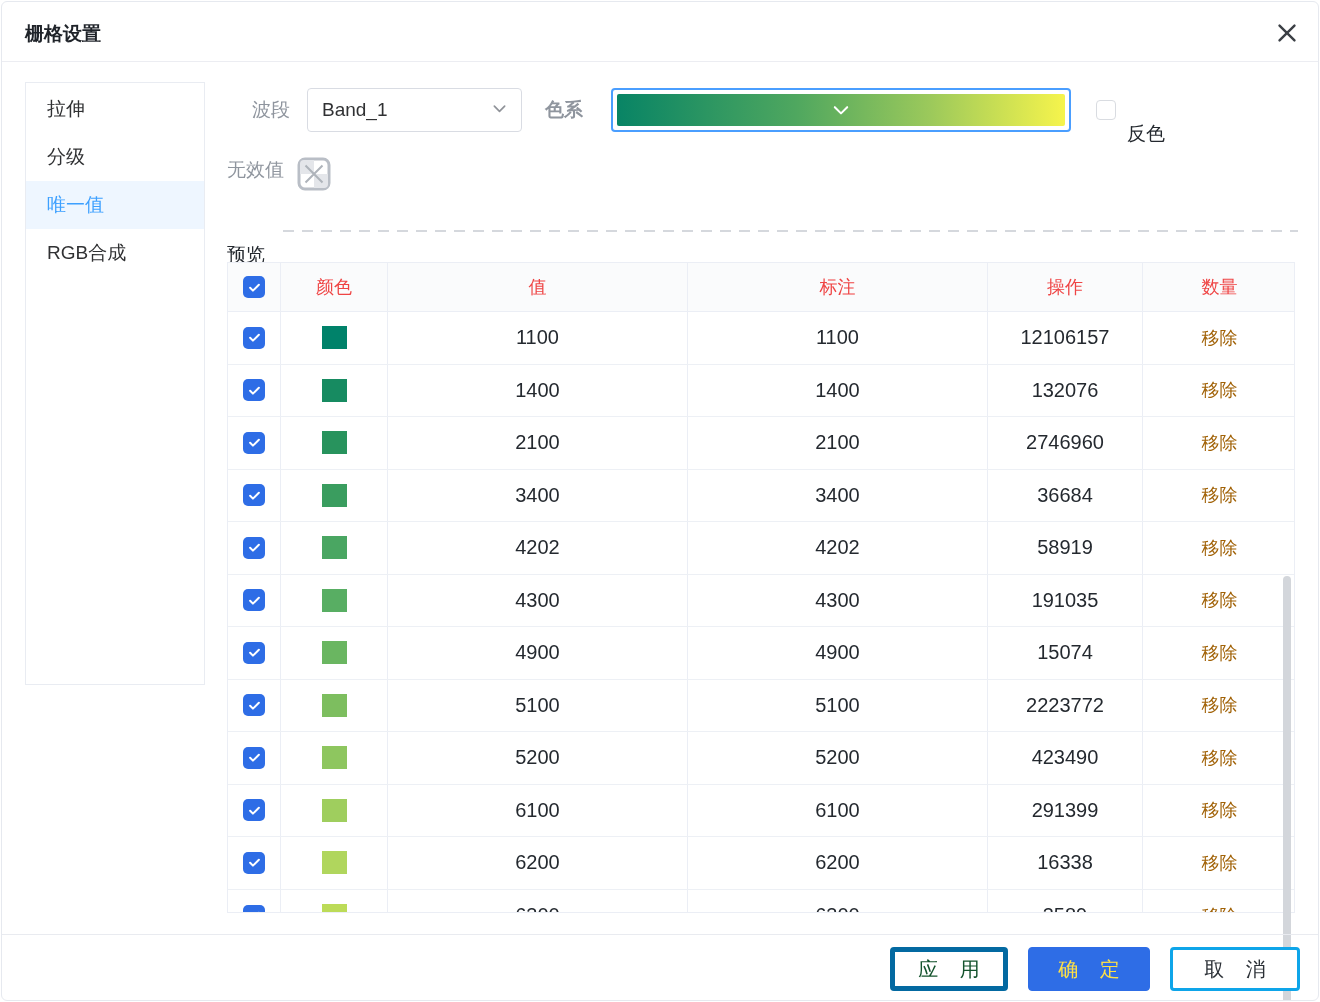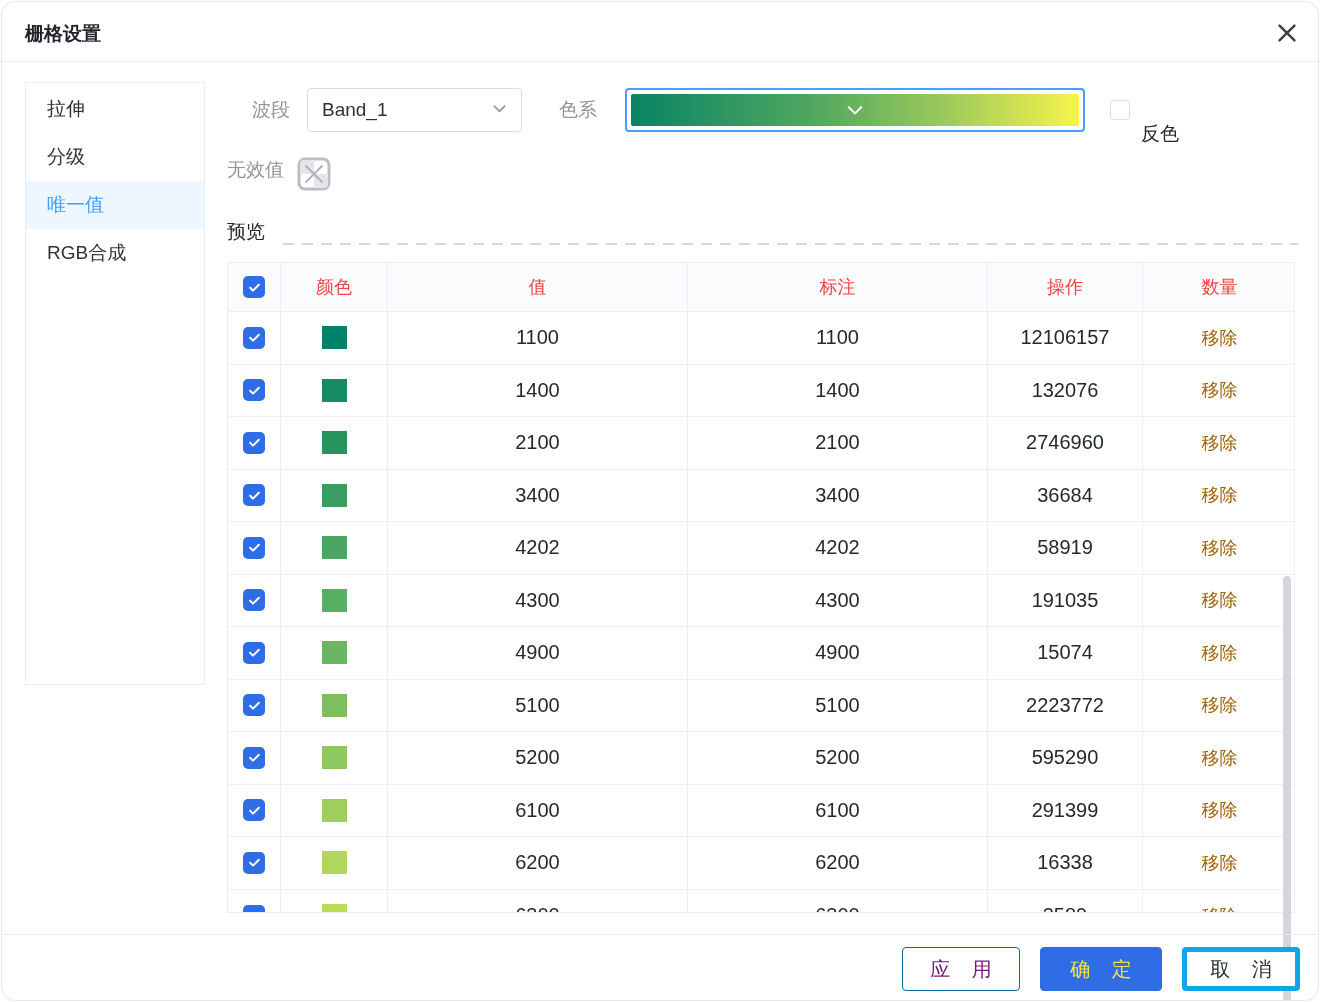--- a/index.html
+++ b/index.html
@@ -1,46 +1,46 @@
 <!DOCTYPE html>
 <html><head>
 <meta charset="utf-8">
 <style>
   * { margin:0; padding:0; box-sizing:border-box; }
   html,body { width:1320px; height:1002px; background:#fff; font-family:"Liberation Sans","DejaVu Sans",sans-serif; }
   .dialog { position:absolute; left:1px; top:1px; width:1318px; height:1000px; background:#fff;
-            border:1px solid #e6e9ef; border-radius:14px; overflow:hidden; }
+            border:1px solid #e6e9ef; border-radius:6px; overflow:hidden; }
 
   
   .hdr { position:absolute; left:0; top:0; right:0; height:60px; border-bottom:1px solid #ecedf2; }
   .hdr-title { position:absolute; left:23px; top:19px; font-size:19px; font-weight:700; color:#1f2329; }
   .close-btn { position:absolute; right:16px; top:16px; width:30px; height:30px; display:flex; align-items:center; justify-content:center; cursor:pointer; }
 
   
   .sidebar { position:absolute; left:23px; top:80px; width:180px; height:603px; border:1px solid #e9ecf2; padding-top:2px; background:#fff; }
   .side-item { height:48px; display:flex; align-items:center; padding-left:21px; font-size:19px; color:#303133; cursor:pointer; }
   .side-item.active { color:#3da0ff; background:#eef6ff; }
 
   
   .ctl-row1 { position:absolute; left:225px; top:86px; height:44px; display:flex; align-items:center; }
   .lbl-gray { color:#8f959e; font-size:19px; }
   .lbl-dark { color:#24292f; font-size:19px;margin-top:47px; }
   .band-select { width:215px; height:44px; margin-left:17px; border:1px solid #d9dce3; border-radius:4px; background:#fff;
                  display:flex; align-items:center; padding:0 14px; cursor:pointer; }
   .band-select .val { flex:1; font-size:19px; color:#303133; }
-  .cs-label { margin-left:37px; }
+  .cs-label { margin-left:23px;font-weight:bold; }
   .grad-box { width:460px; height:44px; margin-left:28px; border:2px solid #4a9eff; border-radius:4px; background:#fff; padding:4px; cursor:pointer; }
   .grad-fill { width:100%; height:100%; border-radius:2px; display:flex; align-items:center; justify-content:center; }
   .cb-empty { width:20px; height:20px; margin-left:25px; border:1.5px solid #d9dce1; border-radius:4px; background:#fff; cursor:pointer; }
   .inv-label { margin-left:11px; }
 
   .ctl-row2 { position:absolute; left:225px; top:155px; height:34px; display:flex; }
   .invalid-icon { width:34px; height:34px; margin-left:13px; cursor:pointer; }
 
-  .ctl-row3 { position:absolute; left:225px; top:215px; width:1071px; height:28px; display:flex; align-items:flex-end; }
+  .ctl-row3 { position:absolute; left:225px; top:215px; width:1071px; height:28px; display:flex; align-items:center; }
   .dash-line { flex:1; height:2px; margin-left:18px;
                background:repeating-linear-gradient(to right,#d5d8dd 0 11px,transparent 11px 19px); }
 
   
   .table { position:absolute; left:225px; top:260px; width:1068px; }
   .thead, .trow { display:grid; grid-template-columns:53px 107px 300px 300px 155px 153px; }
   .thead { height:50px; background:#fafbfc; border:1px solid #ebeef5; }
   .thead .tcell { color:#ef4444; font-size:18px; }
   .tbody { height:601px; overflow:hidden; border-left:1px solid #ebeef5; border-right:1px solid #ebeef5; border-bottom:1px solid #ebeef5; position:relative; }
   .trow { height:52.5px; border-bottom:1px solid #edf0f5; background:#fff; }
@@ -51,23 +51,23 @@
   .cb { width:22px; height:22px; border-radius:5px; background:#2e6de6; display:flex; align-items:center; justify-content:center; cursor:pointer; }
   .swatch { width:25px; height:23px; display:inline-block; }
   .remove { color:#a16207; font-size:18px; cursor:pointer; }
   .scroll-thumb { position:absolute; right:4px; top:2px; width:8px; height:492px; background:#d3d6db; border-radius:4px; cursor:pointer; }
 
   
   .foot-divider { position:absolute; left:0; right:0; top:932px; height:1px; background:#e9ebf0; }
   .footer { position:absolute; top:945px; right:18px; display:flex; gap:20px; }
   .btn { height:44px; border-radius:4px; font-size:20px; letter-spacing:8px; padding-left:8px;
          display:flex; align-items:center; justify-content:center; cursor:pointer; }
-  .btn-apply { width:118px; background:#fff; border:1px solid #0369a1; color:#701a75; }
+  .btn-apply { width:118px; background:#fff; border:5px solid #0369a1; color:#14532d; }
   .btn-ok { width:122px; background:#2e6de6; border:1px solid #2e6de6; color:#fde047; }
-  .btn-cancel { width:118px; background:#fff; border:5px solid #0ea5e9; color:#2b3036; }
+  .btn-cancel { width:130px; background:#fff; border:3px solid #0ea5e9; color:#2b3036; }
 </style>
 </head>
 <body>
 
 <div class="dialog">
 
   <div class="hdr">
     <div class="hdr-title">栅格设置</div>
     <div class="close-btn">
       <svg width="22" height="22" viewBox="0 0 20 20">
@@ -295,21 +295,21 @@
               <svg width="15" height="15" viewBox="0 0 24 24">
                 <path d="M5 12.5l4.5 4.5L19 7.5" stroke="#fff" stroke-width="3.2" fill="none" stroke-linecap="round" stroke-linejoin="round"></path>
               </svg>
             </span>
           </div>
           <div class="tcell">
             <span class="swatch" style="background:#8EC65F"></span>
           </div>
           <div class="tcell num">5200</div>
           <div class="tcell num">5200</div>
-          <div class="tcell num">595290</div>
+          <div class="tcell num">423490</div>
           <div class="tcell">
             <span class="remove">移除</span>
           </div>
         </div>
         <div class="trow">
           <div class="tcell">
             <span class="cb">
               <svg width="15" height="15" viewBox="0 0 24 24">
                 <path d="M5 12.5l4.5 4.5L19 7.5" stroke="#fff" stroke-width="3.2" fill="none" stroke-linecap="round" stroke-linejoin="round"></path>
               </svg>

